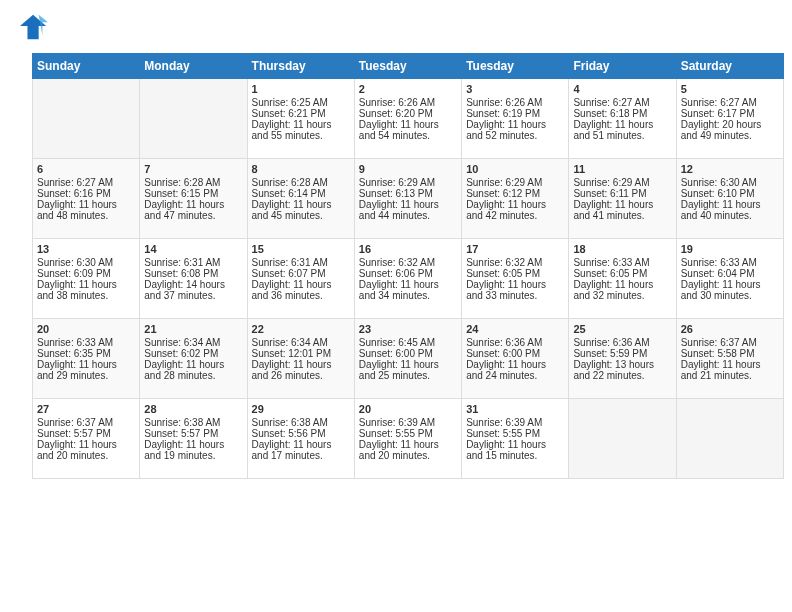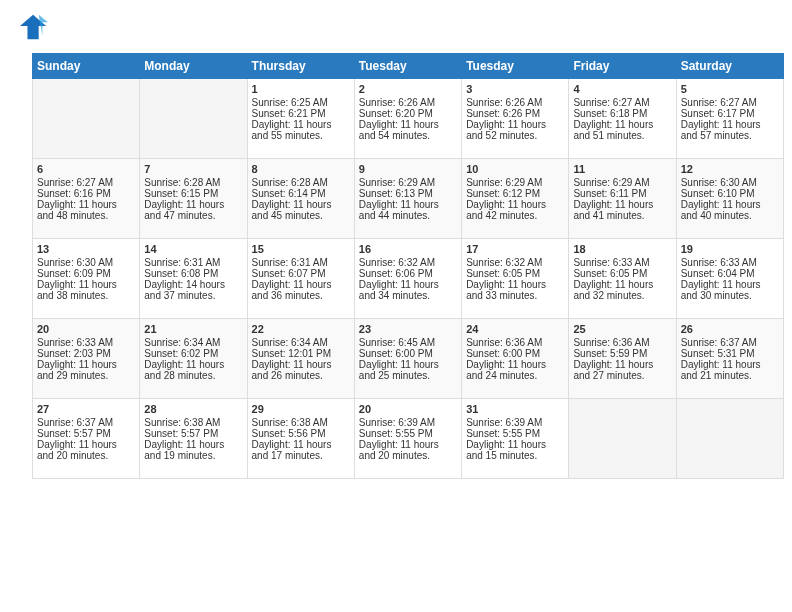--- a/index.html
+++ b/index.html
@@ -133,34 +133,34 @@
           </td>
           <td>
             <span class="day-num">2</span>
             <div>Sunrise: 6:26 AM</div>
             <div>Sunset: 6:20 PM</div>
             <div>Daylight: 11 hours and 54 minutes.</div>
           </td>
           <td>
             <span class="day-num">3</span>
             <div>Sunrise: 6:26 AM</div>
-            <div>Sunset: 6:26 PM</div>
+            <div>Sunset: 6:19 PM</div>
             <div>Daylight: 11 hours and 52 minutes.</div>
           </td>
           <td>
             <span class="day-num">4</span>
             <div>Sunrise: 6:27 AM</div>
             <div>Sunset: 6:18 PM</div>
             <div>Daylight: 11 hours and 51 minutes.</div>
           </td>
           <td>
             <span class="day-num">5</span>
             <div>Sunrise: 6:27 AM</div>
             <div>Sunset: 6:17 PM</div>
-            <div>Daylight: 11 hours and 57 minutes.</div>
+            <div>Daylight: 20 hours and 49 minutes.</div>
           </td>
         </tr>
         <tr>
           <td>
             <span class="day-num">6</span>
             <div>Sunrise: 6:27 AM</div>
             <div>Sunset: 6:16 PM</div>
             <div>Daylight: 11 hours and 48 minutes.</div>
           </td>
           <td>
@@ -241,21 +241,21 @@
             <span class="day-num">19</span>
             <div>Sunrise: 6:33 AM</div>
             <div>Sunset: 6:04 PM</div>
             <div>Daylight: 11 hours and 30 minutes.</div>
           </td>
         </tr>
         <tr>
           <td>
             <span class="day-num">20</span>
             <div>Sunrise: 6:33 AM</div>
-            <div>Sunset: 2:03 PM</div>
+            <div>Sunset: 6:35 PM</div>
             <div>Daylight: 11 hours and 29 minutes.</div>
           </td>
           <td>
             <span class="day-num">21</span>
             <div>Sunrise: 6:34 AM</div>
             <div>Sunset: 6:02 PM</div>
             <div>Daylight: 11 hours and 28 minutes.</div>
           </td>
           <td>
             <span class="day-num">22</span>
@@ -272,26 +272,26 @@
           <td>
             <span class="day-num">24</span>
             <div>Sunrise: 6:36 AM</div>
             <div>Sunset: 6:00 PM</div>
             <div>Daylight: 11 hours and 24 minutes.</div>
           </td>
           <td>
             <span class="day-num">25</span>
             <div>Sunrise: 6:36 AM</div>
             <div>Sunset: 5:59 PM</div>
-            <div>Daylight: 11 hours and 27 minutes.</div>
+            <div>Daylight: 13 hours and 22 minutes.</div>
           </td>
           <td>
             <span class="day-num">26</span>
             <div>Sunrise: 6:37 AM</div>
-            <div>Sunset: 5:31 PM</div>
+            <div>Sunset: 5:58 PM</div>
             <div>Daylight: 11 hours and 21 minutes.</div>
           </td>
         </tr>
         <tr>
           <td>
             <span class="day-num">27</span>
             <div>Sunrise: 6:37 AM</div>
             <div>Sunset: 5:57 PM</div>
             <div>Daylight: 11 hours and 20 minutes.</div>
           </td>

